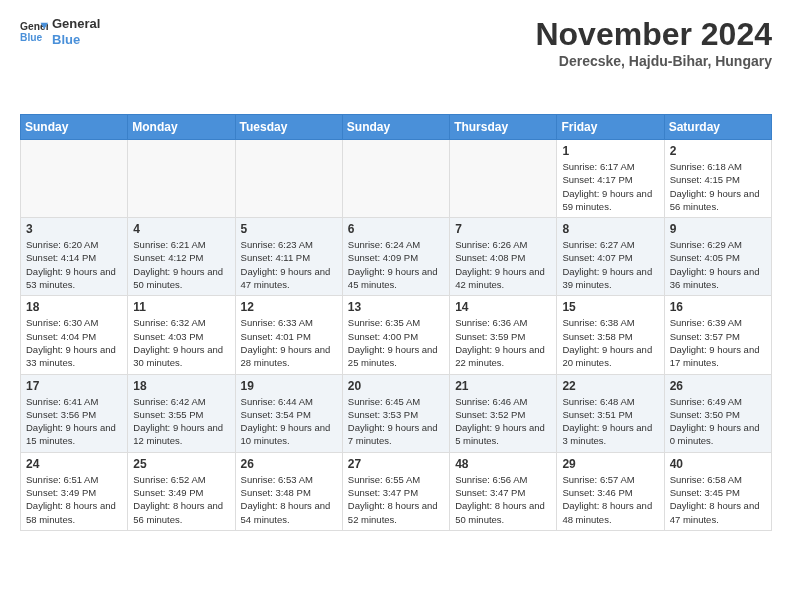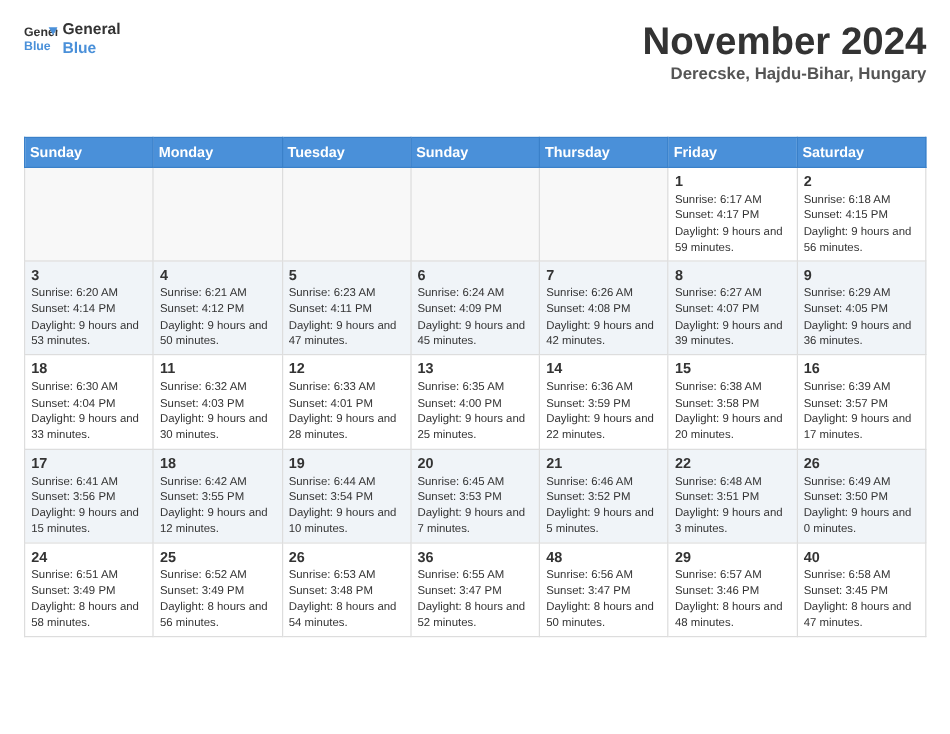--- a/index.html
+++ b/index.html
@@ -237,21 +237,21 @@
           </td>
           <td>
             <span class="day-num">25</span>
             <div class="cell-content">Sunrise: 6:52 AM<br>Sunset: 3:49 PM<br>Daylight: 8 hours and 56 minutes.</div>
           </td>
           <td>
             <span class="day-num">26</span>
             <div class="cell-content">Sunrise: 6:53 AM<br>Sunset: 3:48 PM<br>Daylight: 8 hours and 54 minutes.</div>
           </td>
           <td>
-            <span class="day-num">36</span>
+            <span class="day-num">27</span>
             <div class="cell-content">Sunrise: 6:55 AM<br>Sunset: 3:47 PM<br>Daylight: 8 hours and 52 minutes.</div>
           </td>
           <td>
             <span class="day-num">48</span>
             <div class="cell-content">Sunrise: 6:56 AM<br>Sunset: 3:47 PM<br>Daylight: 8 hours and 50 minutes.</div>
           </td>
           <td>
             <span class="day-num">29</span>
             <div class="cell-content">Sunrise: 6:57 AM<br>Sunset: 3:46 PM<br>Daylight: 8 hours and 48 minutes.</div>
           </td>

